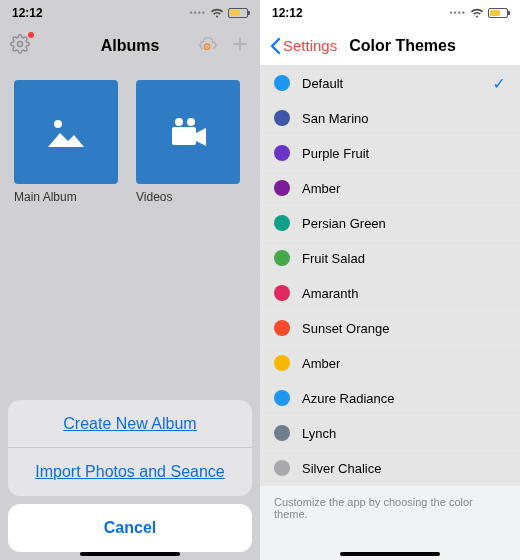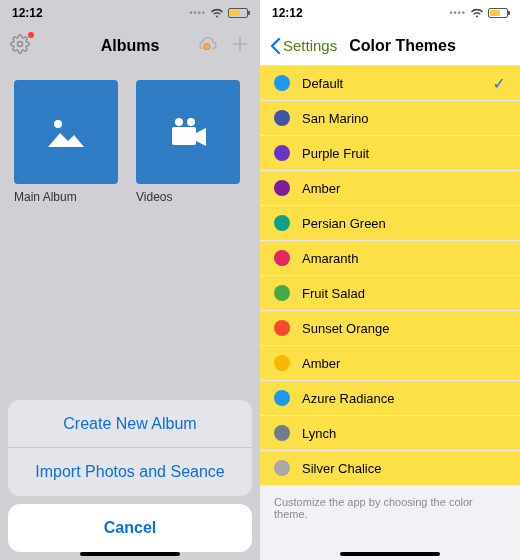--- a/index.html
+++ b/index.html
@@ -24,32 +24,32 @@
   .gear { color:#8e8e93; position:relative; }
   .red-dot { position:absolute; top:-2px; right:-4px; width:6px; height:6px; background:#ff3b30; border-radius:50%; }
 
   
   .grid { display:flex; gap:18px; padding:14px; }
   .album { width:104px; }
   .album-thumb { width:104px; height:104px; background:#2f7bc4; border-radius:4px; display:flex; align-items:center; justify-content:center; color:#fff; }
   .album-label { font-size:12px; color:#333; margin-top:6px; }
   .sheet { position:absolute; left:8px; right:8px; bottom:8px; }
   .sheet-group { background:rgba(230,230,234,0.95); border-radius:12px; overflow:hidden; backdrop-filter: blur(6px);}
-  .sheet-item { height:48px; display:flex; align-items:center; justify-content:center; font-size:16px; color:#0a6fe0; border-bottom:1px solid rgba(0,0,0,0.12);}
+  .sheet-item { height:48px; display:flex; align-items:center; justify-content:center; font-size:16px; color:#0a6fe0; border-bottom:1px solid rgba(0,0,0,0.12);text-decoration:underline;}
   .sheet-item:last-child{border-bottom:none;}
   .sheet-cancel { margin-top:8px; background:#fff; border-radius:12px; height:48px; display:flex; align-items:center; justify-content:center; font-size:16px; font-weight:600; color:#0a6fe0;}
   .home-ind { position:absolute; bottom:4px; left:50%; transform:translateX(-50%); width:100px; height:4px; background:#000; border-radius:2px; }
 
   
   .rnav { height:40px; display:flex; align-items:center; padding:0 10px; position:relative; border-bottom:1px solid #e2e2e6;}
-  .back { color:#4d7c0f; font-size:15px; display:flex; align-items:center; gap:2px; z-index:1;}
+  .back { color:#ef4444; font-size:15px; display:flex; align-items:center; gap:2px; z-index:1;}
   .rnav-title { position:absolute; left:0; right:0; text-align:center; font-size:16px; font-weight:600;padding-left:25px; }
 
   
-  .list { background:#fde047; }
+  .list { background:#e5e5e5; }
   .row { height:35px; display:flex; align-items:center; padding:0 14px; border-bottom:1px solid #e8e8ea; font-size:13px; color:#000; }
   .swatch { width:16px; height:16px; border-radius:50%; margin-right:12px; flex:0 0 16px;}
   .row-label { flex:1; }
   .check { color:#0a7aff; font-size:16px; }
   .footer-note { background:#f0f2f6; padding:10px 14px 60px 14px; font-size:11px; color:#8a8a8f; }
 
   
   .dots { letter-spacing:1px; color:#8a8a8f; font-size:9px;}
   .wifi { display:inline-block; }
 </style>
@@ -170,26 +170,26 @@
         </div>
         <div class="row">
           <span class="swatch" style="background: rgb(125, 29, 153);"></span>
           <span class="row-label">Amber</span>
         </div>
         <div class="row">
           <span class="swatch" style="background: rgb(15, 160, 138);"></span>
           <span class="row-label">Persian Green</span>
         </div>
         <div class="row">
+          <span class="swatch" style="background: rgb(71, 168, 74);"></span>
+          <span class="row-label">Fruit Salad</span>
+        </div>
+        <div class="row">
           <span class="swatch" style="background: rgb(224, 41, 94);"></span>
           <span class="row-label">Amaranth</span>
-        </div>
-        <div class="row">
-          <span class="swatch" style="background: rgb(71, 168, 74);"></span>
-          <span class="row-label">Fruit Salad</span>
         </div>
         <div class="row">
           <span class="swatch" style="background: rgb(244, 74, 45);"></span>
           <span class="row-label">Sunset Orange</span>
         </div>
         <div class="row">
           <span class="swatch" style="background: rgb(247, 184, 1);"></span>
           <span class="row-label">Amber</span>
         </div>
         <div class="row">

